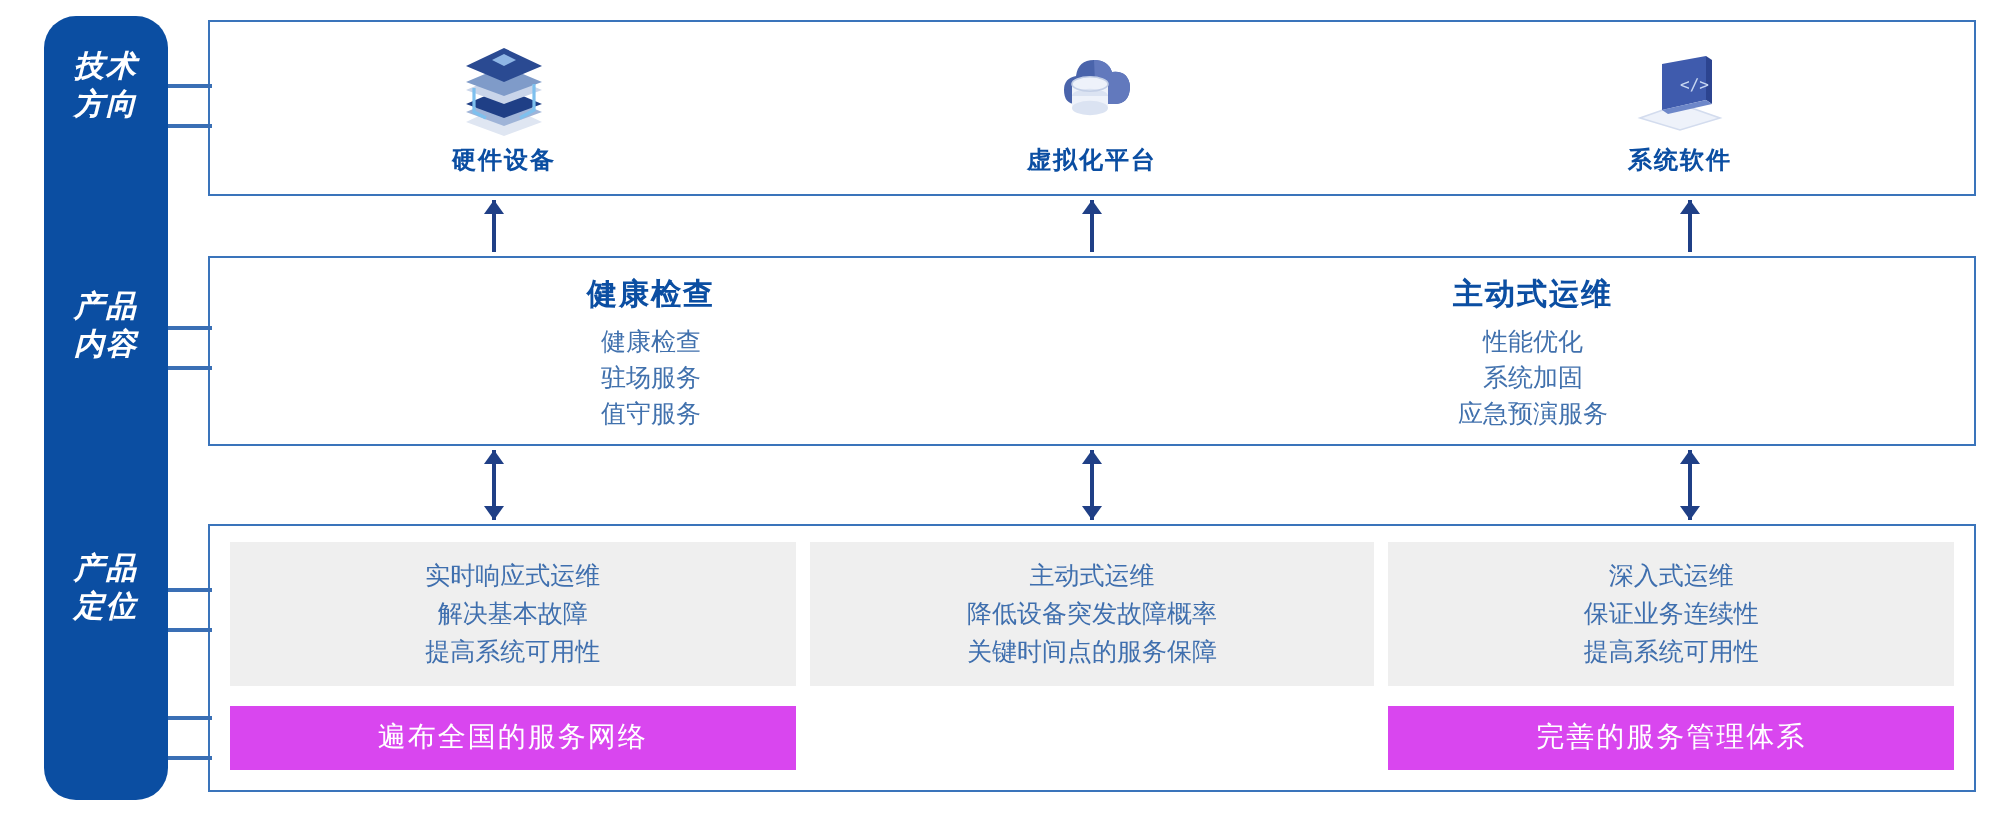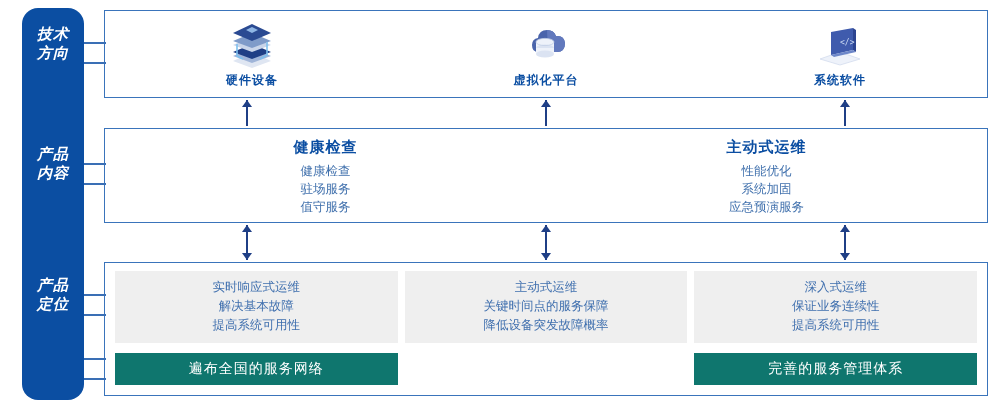--- a/index.html
+++ b/index.html
@@ -111,21 +111,20 @@
   .content-sub div{white-space:nowrap;}
   .content-cell.one-line{justify-content:flex-start;padding-top:18px;}
 
   
   .bottom-inner{
     display:flex;
     width:100%;height:100%;
     box-sizing:border-box;
     padding:8px 10px 10px 10px;
     gap:7px;
-    font-family:Liberation Mono, monospace;
   }
   .bcol{
     flex:1 1 0;
     display:flex;
     flex-direction:column;
     justify-content:space-between;
     box-sizing:border-box;
   }
   .grey-box{
     background:#efefef;
@@ -134,21 +133,21 @@
     flex-direction:column;
     align-items:center;
     justify-content:center;
     color:#3f6fae;
     font-size:12.5px;
     line-height:19px;
     text-align:center;
   }
   .grey-box div{white-space:nowrap;}
   .blue-bar{
-    background:#0f766e;
+    background:#d946ef;
     height:32px;
     display:flex;
     align-items:center;
     justify-content:center;
     color:#ffffff;
     font-size:14px;
     letter-spacing:1px;
     margin-top:8px;
   }
 
@@ -324,22 +323,22 @@
           <div>实时响应式运维</div>
           <div>解决基本故障</div>
           <div>提高系统可用性</div>
         </div>
         <div class="blue-bar">遍布全国的服务网络</div>
       </div>
 
       <div class="bcol">
         <div class="grey-box">
           <div>主动式运维</div>
+          <div>降低设备突发故障概率</div>
           <div>关键时间点的服务保障</div>
-          <div>降低设备突发故障概率</div>
         </div>
       </div>
 
       <div class="bcol">
         <div class="grey-box">
           <div>深入式运维</div>
           <div>保证业务连续性</div>
           <div>提高系统可用性</div>
         </div>
         <div class="blue-bar">完善的服务管理体系</div>

